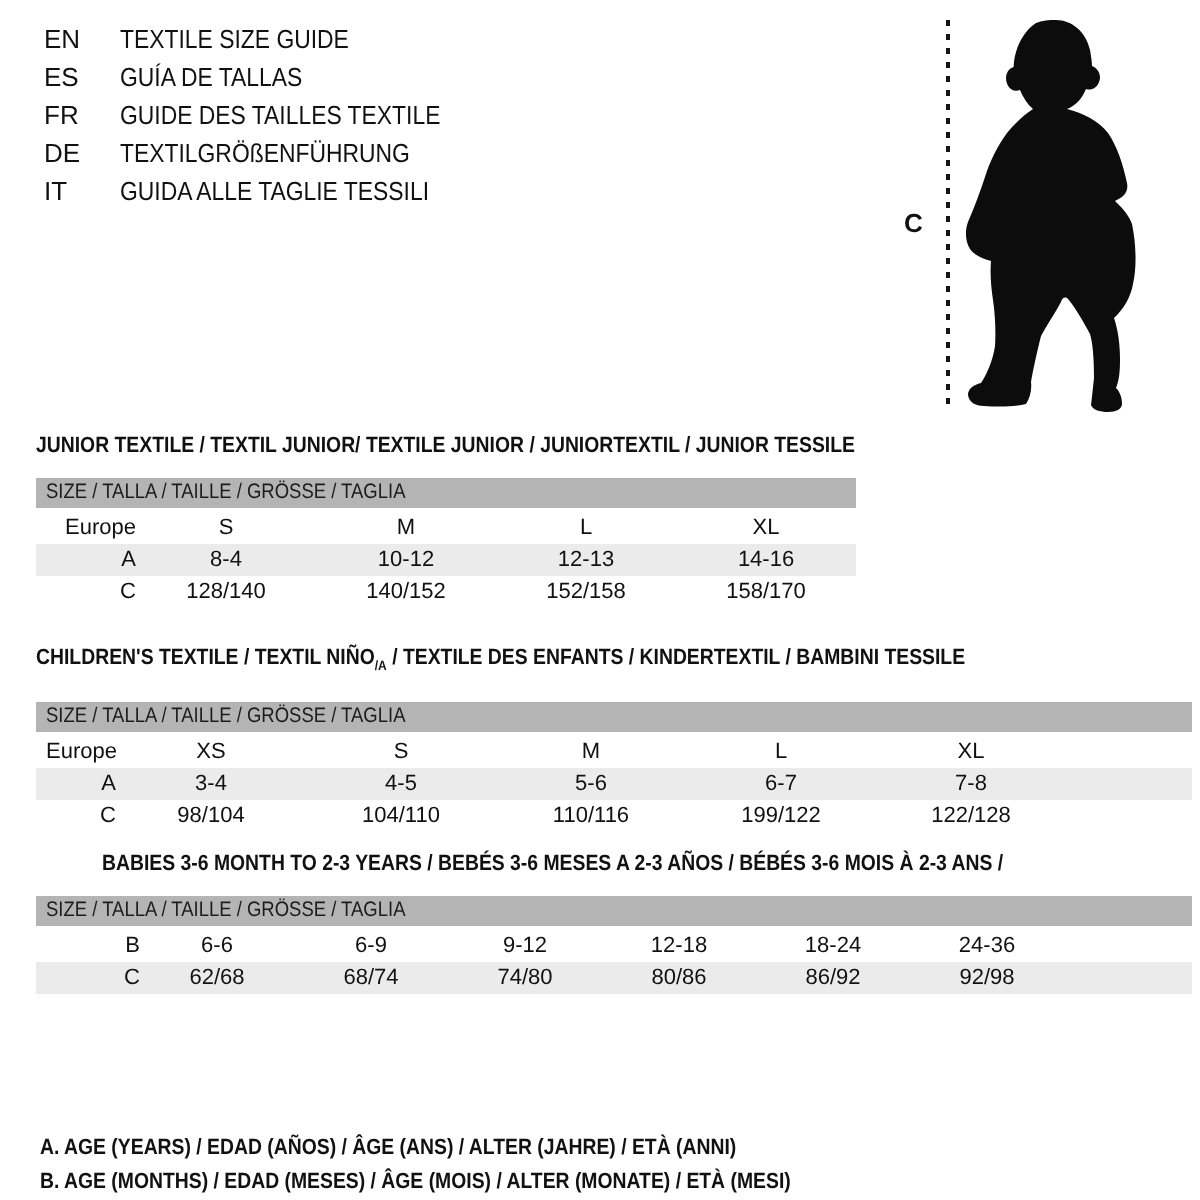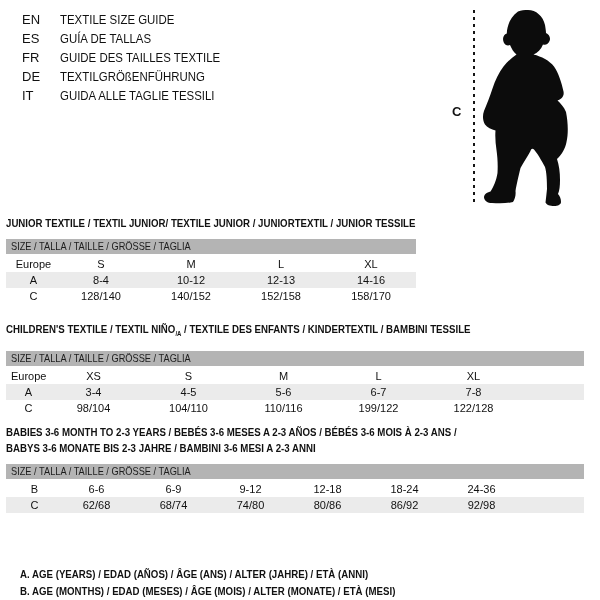--- a/index.html
+++ b/index.html
@@ -13,37 +13,37 @@
   .lang-row{display:flex;height:19px;line-height:19px;font-weight:normal;font-size:13px;}
   .lang-code{width:38px;flex:0 0 38px;}
   
   .measure-line{
     position:absolute;left:473px;top:10px;width:2px;height:196px;
     background-image:repeating-linear-gradient(180deg,#151515 0 3px,transparent 3px 7px);
   }
   .measure-label{position:absolute;left:452px;top:104px;font-weight:bold;font-size:13px;}
   .baby-svg{position:absolute;left:480px;top:4px;width:96px;height:206px;}
   
-  .size-table{position:absolute;left:6px;}
+  .size-table{position:absolute;left:18px;}
   .tbl-title{font-weight:bold;font-size:11px;line-height:16px;white-space:nowrap;}
   .tbl-title sub{font-size:0.62em;}
   table{border-collapse:collapse;table-layout:fixed;}
   td{padding:0;overflow:hidden;}
   tr.hdr td{background:#b4b4b4;height:15px;font-size:10.5px;line-height:15px;padding-left:5px;
             border-bottom:2px solid #fff;color:#1c1c1c;}
   tr.data td{height:16px;font-size:11px;line-height:16px;text-align:center;}
-  tr.data td.rowlabel{text-align:center;padding-left:5px;}
+  tr.data td.rowlabel{text-align:right;padding-left:5px;}
   tr.shaded td{background:#ebebeb;}
   
   .footnotes{position:absolute;left:20px;top:566px;}
   .footnote{height:17px;line-height:17px;font-weight:bold;font-size:11px;}
   
   #t0 .tbl-title{margin-bottom:8px;}
   #t1 .tbl-title{margin-bottom:9px;}
-  #t2 .tbl-title{margin-bottom:8px;}
+  #t2 .tbl-title{margin-bottom:8px;text-align:center;}
 </style>
 </head>
 <body>
 
 <div class="page">
 
   <div class="langs">
       <div class="lang-row">
         <span class="lang-code">EN</span>
         <span class="cond">TEXTILE SIZE GUIDE</span>
@@ -180,21 +180,20 @@
             <td>122/128</td>
             <td></td>
           </tr>
         </tbody>
     </table>
   </section>
 
   <section class="size-table" id="t2" style="top:424px;width:578px;">
     <div class="tbl-title">
         <div><span class="cond"><span>BABIES 3-6 MONTH TO 2-3 YEARS / BEBÉS 3-6 MESES A 2-3 AÑOS / BÉBÉS 3-6 MOIS À 2-3 ANS /</span></span></div>
-        <div><span class="cond"><span>BABYS 3-6 MONATE BIS 2-3 JAHRE / BAMBINI 3-6 MESI A 2-3 ANNI</span></span></div>
       </div>
     <table style="width:578px;">
       <colgroup>
           <col style="width:52px">
           <col style="width:77px">
           <col style="width:77px">
           <col style="width:77px">
           <col style="width:77px">
           <col style="width:77px">
           <col style="width:77px">

